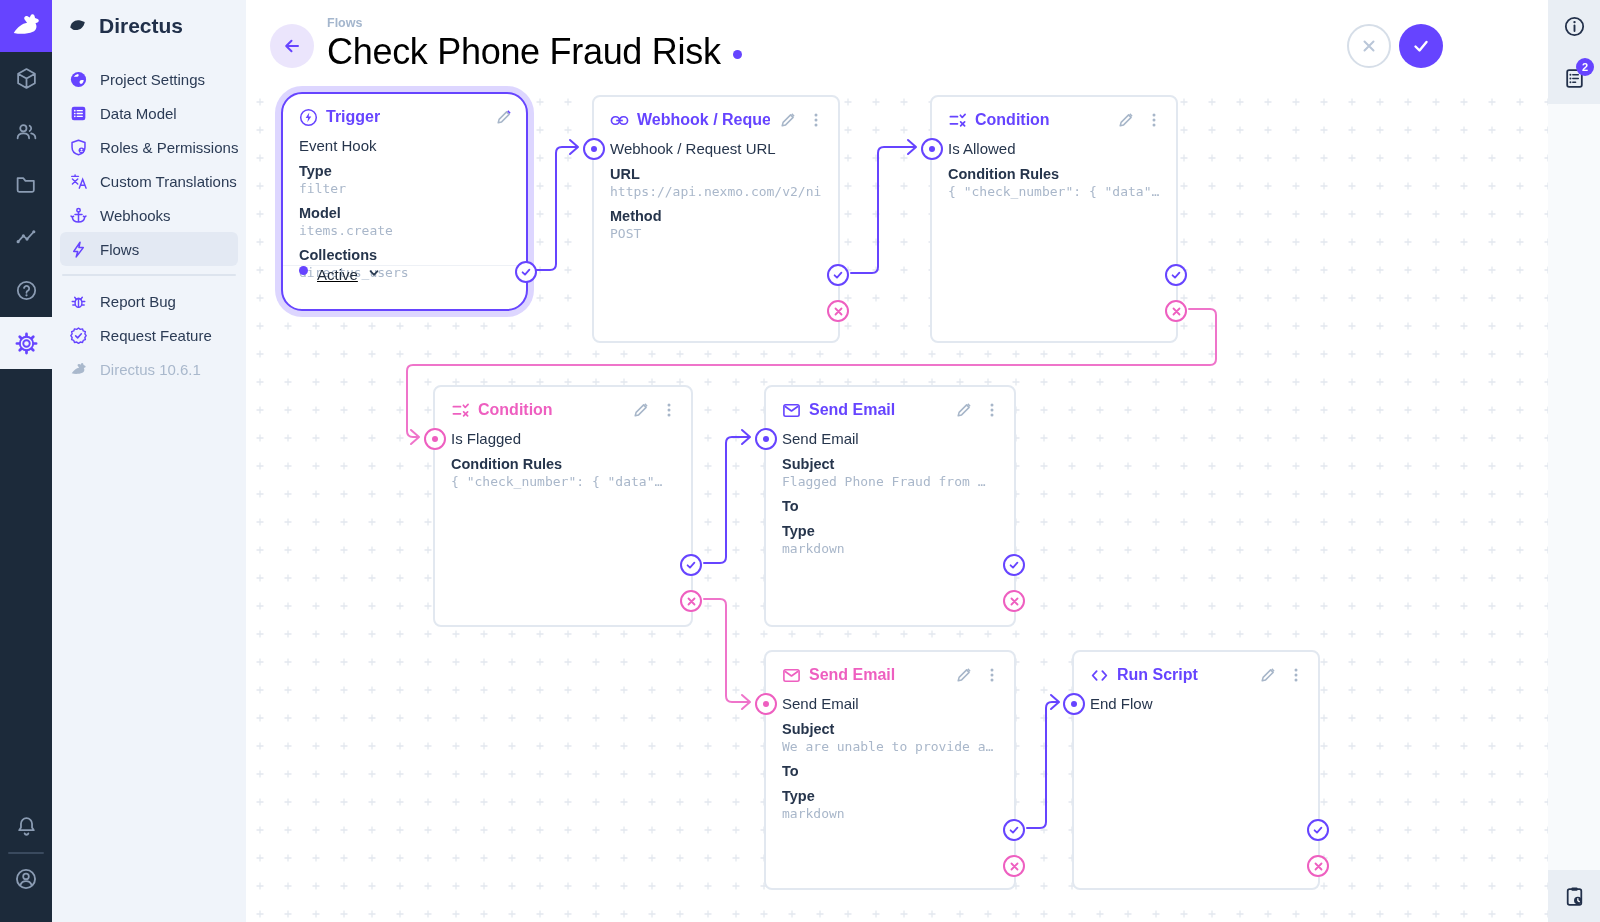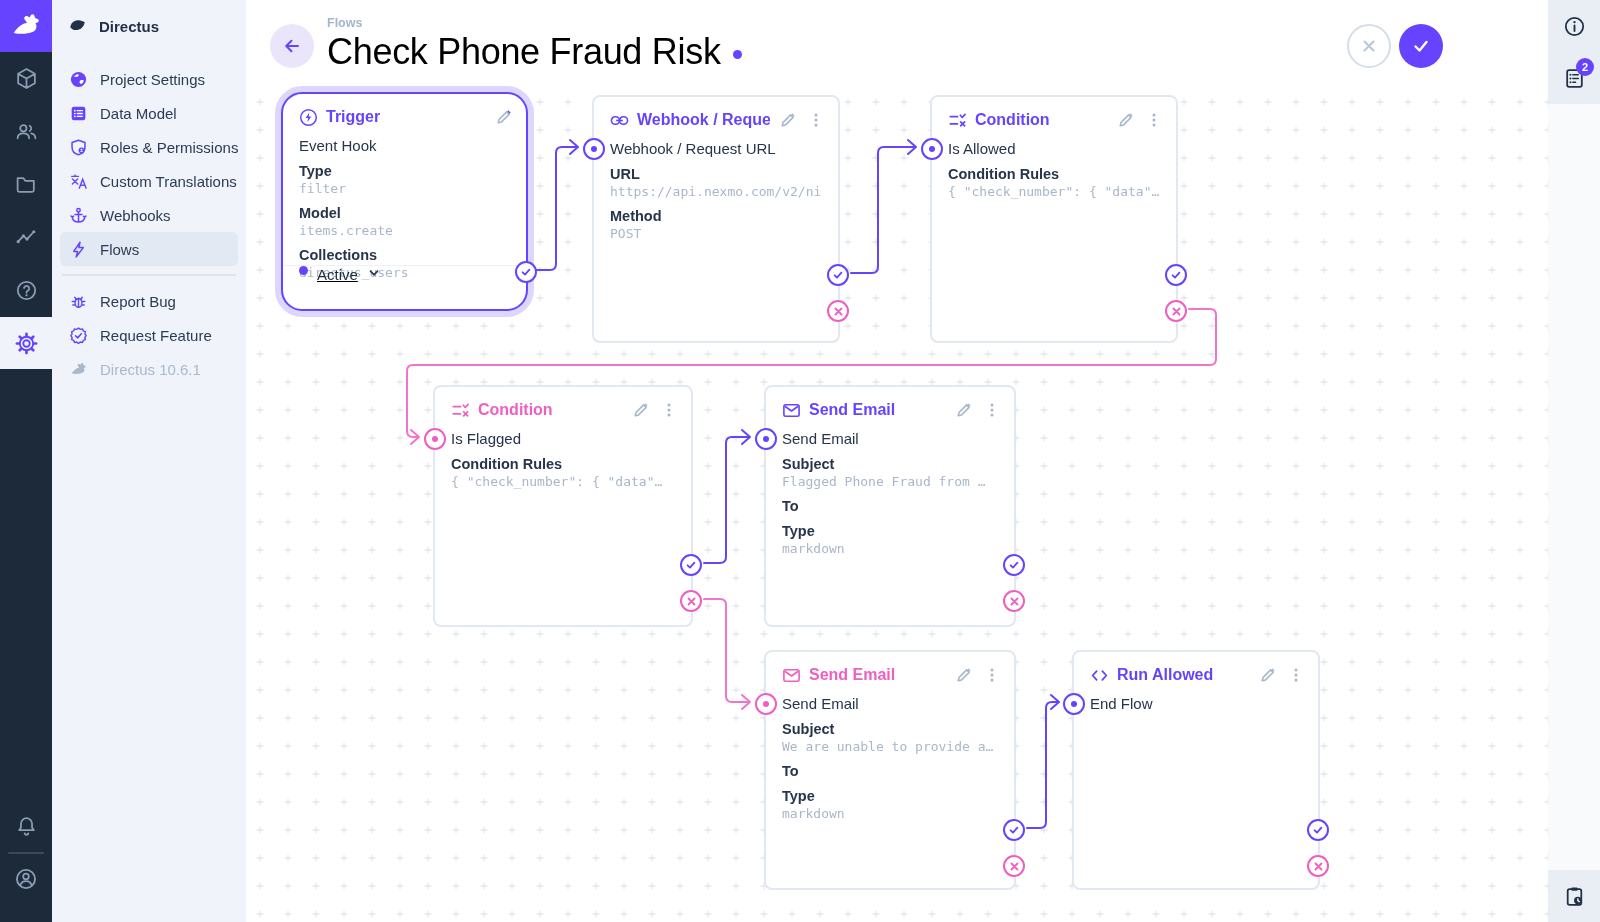--- a/index.html
+++ b/index.html
@@ -10,21 +10,21 @@
   #module-bar { position:absolute; left:0; top:0; width:52px; height:922px; background:#1c2a3a; z-index:20; }
   #logo-sq { position:absolute; left:0; top:0; width:52px; height:52px; background:#6644ff;
     display:flex; align-items:center; justify-content:center; cursor:pointer; }
   .mod-item { position:absolute; left:0; width:52px; height:52px; display:flex; align-items:center; justify-content:center; cursor:pointer; }
   .mod-item.active { background:#f0f4fa; }
   .modbar-divider { position:absolute; left:8px; width:36px; height:2px; background:#3a4a5e; border-radius:1px; }
 
   
   #nav-sidebar { position:absolute; left:52px; top:0; width:194px; height:922px; background:#f0f4fa; z-index:20; }
   #nav-header { height:52px; display:flex; align-items:center; padding-left:16px; gap:12px; }
-  #nav-header .nav-title { font-size:15px; font-weight:700; color:#21304a; }
+  #nav-header .nav-title { font-size:21px; font-weight:700; color:#21304a; }
   .nav-item { height:34px; display:flex; align-items:center; padding-left:16px; gap:12px;
     font-size:15px; font-weight:500; color:#2b3b55; cursor:pointer; margin:0 0 0 0; }
   .nav-item .nicon { width:20px; height:20px; display:flex; align-items:center; justify-content:center; flex:0 0 20px; }
   .nav-item.active { background:#e3e9f3; border-radius:6px; margin:0 8px; padding-left:8px; }
   .nav-item .lbl { white-space:nowrap; overflow:hidden; text-overflow:ellipsis; }
   .nav-divider { height:2px; background:#dde4ee; margin:8px 10px; border-radius:1px; }
   .nav-item.muted { color:#a9b8cc; cursor:default; }
 
   
   #right-strip { position:absolute; right:0; top:0; width:52px; height:922px; background:#f8fafc; z-index:20; }
@@ -395,21 +395,21 @@
   </div>
 </div>
 
 <div class="node" style="left:1072px; top:650px; width:248px; height:240px;">
   <div class="node-header">
     <span class="node-icon">
       <svg width="19" height="19" viewBox="0 0 20 20">
           <path d="M7 5.5 L2.8 10 L7 14.5 M13 5.5 L17.2 10 L13 14.5" fill="none" stroke="#6644ff" stroke-width="1.9" stroke-linecap="round" stroke-linejoin="round"></path>
         </svg>
     </span>
-    <span class="node-title">Run Allowed</span>
+    <span class="node-title">Run Script</span>
     <span class="hicon">
       <svg width="18" height="18" viewBox="0 0 18 18">
           <path d="M3.2 14.8 l.9-3.4 L11.6 3.9 14.1 6.4 6.6 13.9 Z" fill="none" stroke="#a7b6c9" stroke-width="1.5" stroke-linejoin="round"></path>
           <path d="M12.8 2.9 l2.3 2.3" stroke="#a7b6c9" stroke-width="1.5"></path>
         </svg>
     </span>
     <span class="hicon">
       <svg width="14" height="16" viewBox="0 0 14 16">
           <circle cx="7" cy="3" r="1.5" fill="#a7b6c9"></circle>
           <circle cx="7" cy="8" r="1.5" fill="#a7b6c9"></circle>

